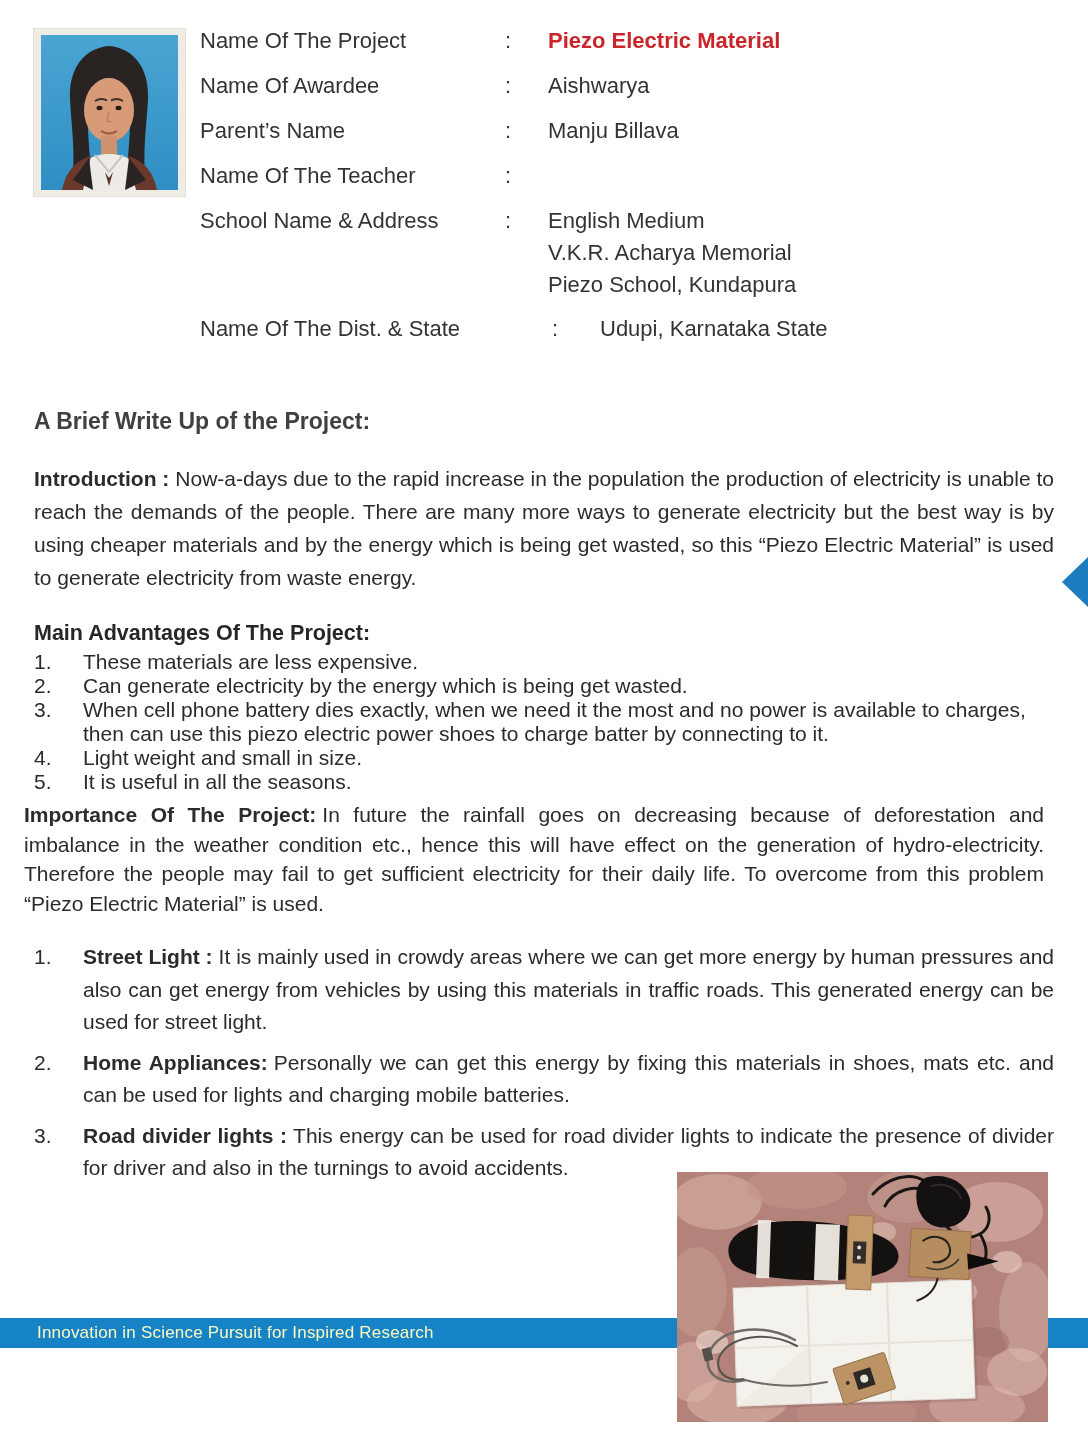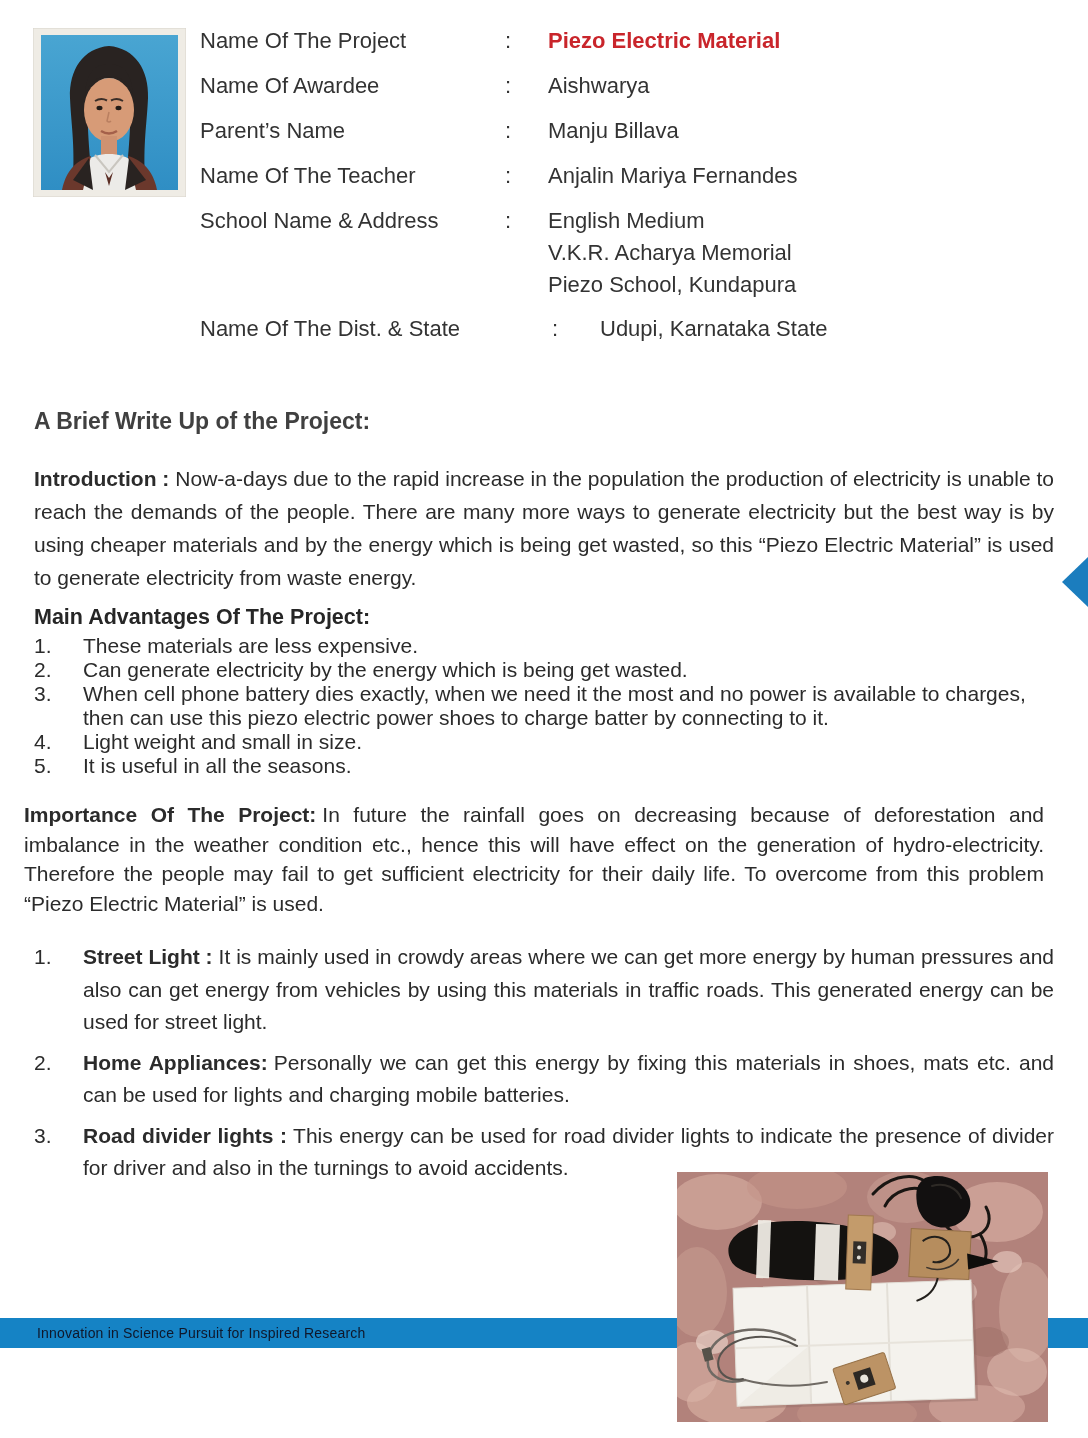--- a/index.html
+++ b/index.html
@@ -21,35 +21,35 @@
   .drow.last { grid-template-columns:352px 48px auto; }
   .dvalue.accent { color:#c9252b; font-weight:bold; }
 
   
   .writeup-title { position:absolute; left:34px; top:408px; margin:0; font-size:23px; font-weight:bold; color:#404040; }
   .para { text-align:justify; margin:0; }
   .lead { font-weight:bold; margin-right:6px; }
   .intro { position:absolute; left:34px; top:462px; width:1020px; font-size:21px; line-height:33px; }
 
   .adv { position:absolute; left:34px; top:604px; width:1020px; font-size:21px; }
-  .adv h3 { margin:0 0 4px 0; font-size:21.5px; line-height:26px; color:#262626; }
+  .adv h3 { margin:16px 0 4px 0; font-size:21.5px; line-height:26px; color:#262626; }
   .adv-item { display:grid; grid-template-columns:49px auto; line-height:24px; }
 
   .importance { position:absolute; left:24px; top:800px; width:1020px; font-size:21px; line-height:29.5px; }
 
   .apps { position:absolute; left:34px; top:941px; width:1020px; font-size:21px; }
   .app-item { display:grid; grid-template-columns:49px auto; line-height:32.5px; margin-bottom:8px; }
   .app-item .txt { text-align:justify; }
 
   
   .page-arrow { position:absolute; left:1062px; top:557px; width:26px; height:50px;
     background:#1b7dbe; clip-path:polygon(100% 0, 0 50%, 100% 100%); }
 
   .banner { position:absolute; left:0; top:1318px; width:1088px; height:30px; background:#1583c5; z-index:1; }
-  .banner span { display:block; padding-left:37px; font-size:14px; line-height:30px; color:#0f172a; letter-spacing:.2px; }
+  .banner span { display:block; padding-left:37px; font-size:17px; line-height:30px; color:#fef9c3; letter-spacing:.2px; }
 
   .materials-photo { position:absolute; left:677px; top:1172px; width:371px; height:250px; z-index:2; }
 </style>
 </head>
 <body>
 
 <div class="page">
 
   <div class="awardee-photo">
     <svg viewBox="0 0 153 169" xmlns="http://www.w3.org/2000/svg">
@@ -98,21 +98,20 @@
       <span class="dvalue">Aishwarya</span>
     </div>
     <div class="drow">
       <span class="dlabel">Parent’s Name</span>
       <span class="dcolon">:</span>
       <span class="dvalue">Manju Billava</span>
     </div>
     <div class="drow">
       <span class="dlabel">Name Of The Teacher</span>
       <span class="dcolon">:</span>
-      <span class="dvalue">Anjalin Mariya Fernandes</span>
     </div>
     <div class="drow multi">
       <span class="dlabel">School Name &amp; Address</span>
       <span class="dcolon">:</span>
       <span class="dvalue">
         <div>English Medium</div>
         <div>V.K.R. Acharya Memorial</div>
         <div>Piezo School, Kundapura</div>
       </span>
     </div>

